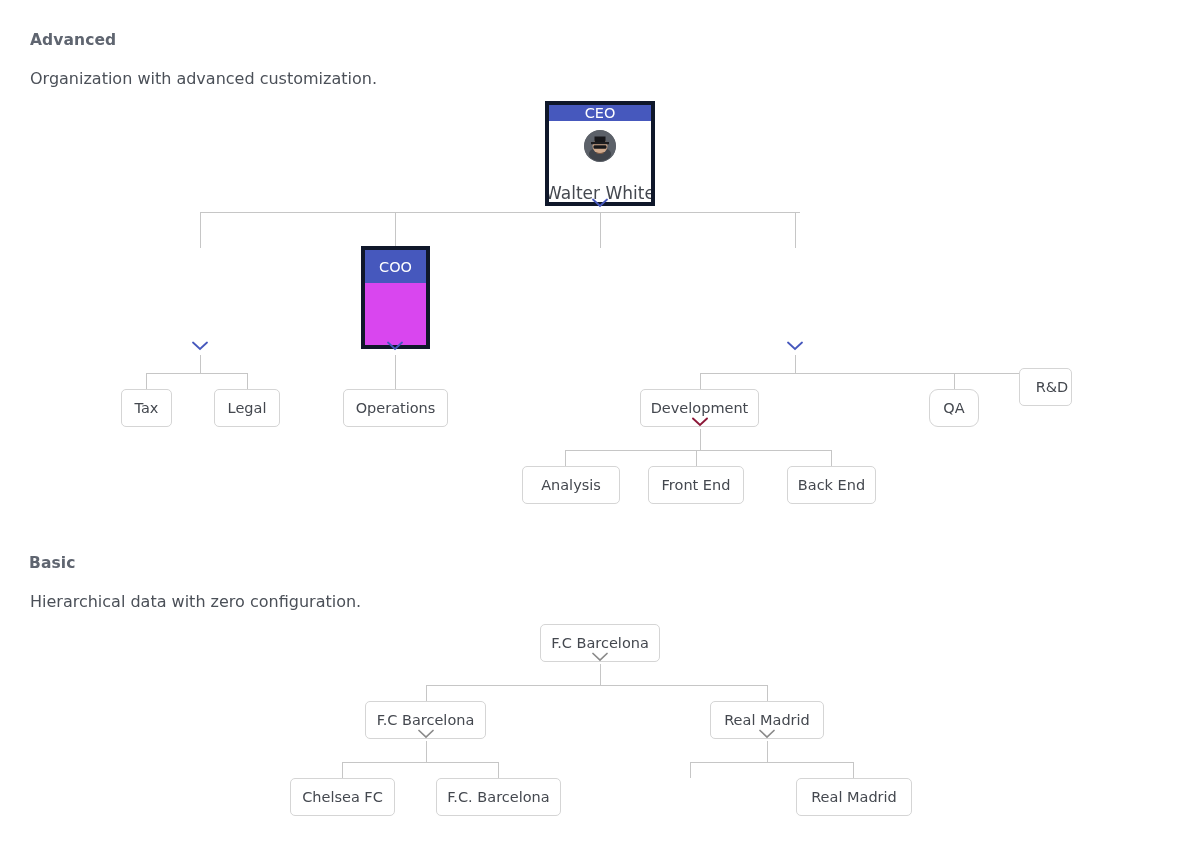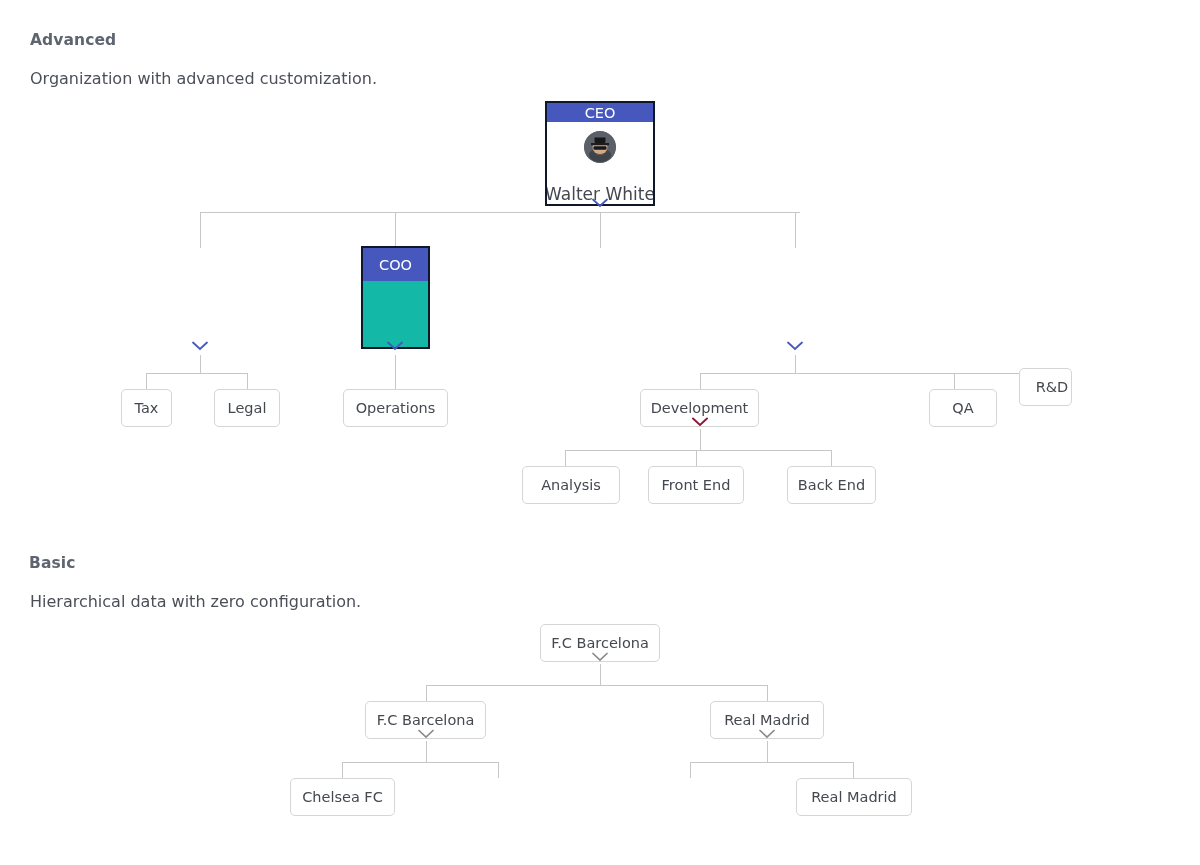--- a/index.html
+++ b/index.html
@@ -42,22 +42,22 @@
     align-items: center;
     justify-content: center;
     text-align: center;
     white-space: nowrap;
     height: 38px;
   }
 
   
   .card {
     position: absolute;
-    border: 2px solid #0f172a;
-    background: #14b8a6;
+    border: 4px solid #0f172a;
+    background: #d946ef;
     display: flex;
     flex-direction: column;
     overflow: hidden;
   }
   .card-header {
     background: #4658bd;
     color: #ffffff;
     font-size: 14.5px;
     height: 33px;
     display: flex;
@@ -163,21 +163,21 @@
 
   <div class="ln v" style="left:395px; top:355px; height:34px;"></div>
   <div class="node" style="left:343px; top:389px; width:105px;">Operations</div>
 
   <div class="ln v" style="left:795px; top:355px; height:18px;"></div>
   <div class="ln h" style="left:700px; top:373px; width:351px;"></div>
   <div class="ln v" style="left:700px; top:373px; height:16px;"></div>
   <div class="ln v" style="left:954px; top:373px; height:16px;"></div>
   <div class="ln v" style="left:1050px; top:373px; height:16px;"></div>
   <div class="node" style="left:640px; top:389px; width:119px;">Development</div>
-  <div class="node" style="left:929px; top:389px; width:68px;">QA</div>
+  <div class="node" style="left:929px; top:389px; width:50px;border-radius:9px;">QA</div>
   <div class="node" style="left:1019px; top:368px; width:53px;padding-left:13px;">R&amp;D</div>
   <div class="chev" style="left:692px; top:417px;">
     <svg width="16" height="10" viewBox="0 0 16 10">
         <path d="M1 1.5L8 8l7-6.5" stroke="#8c1838" stroke-width="1.9" fill="none" stroke-linecap="round"></path>
       </svg>
   </div>
 
   <div class="ln v" style="left:700px; top:429px; height:21px;"></div>
   <div class="ln h" style="left:565px; top:450px; width:267px;"></div>
   <div class="ln v" style="left:565px; top:450px; height:16px;"></div>
@@ -214,20 +214,21 @@
     <svg width="16" height="10" viewBox="0 0 16 10">
         <path d="M1 1.5L8 8l7-6.5" stroke="#8a8a8a" stroke-width="1.7" fill="none" stroke-linecap="round"></path>
       </svg>
   </div>
 
   <div class="ln v" style="left:426px; top:741px; height:21px;"></div>
   <div class="ln h" style="left:342px; top:762px; width:157px;"></div>
   <div class="ln v" style="left:342px; top:762px; height:16px;"></div>
   <div class="ln v" style="left:498px; top:762px; height:16px;"></div>
   <div class="node" style="left:290px; top:778px; width:105px;">Chelsea FC</div>
+  <div class="node" style="left:436px; top:778px; width:125px;">F.C. Barcelona</div>
 
   <div class="ln v" style="left:767px; top:741px; height:21px;"></div>
   <div class="ln h" style="left:690px; top:762px; width:164px;"></div>
   <div class="ln v" style="left:690px; top:762px; height:16px;"></div>
   <div class="ln v" style="left:853px; top:762px; height:16px;"></div>
   <div class="node" style="left:796px; top:778px; width:116px;">Real Madrid</div>
 
 </div>
 
 </body></html>

